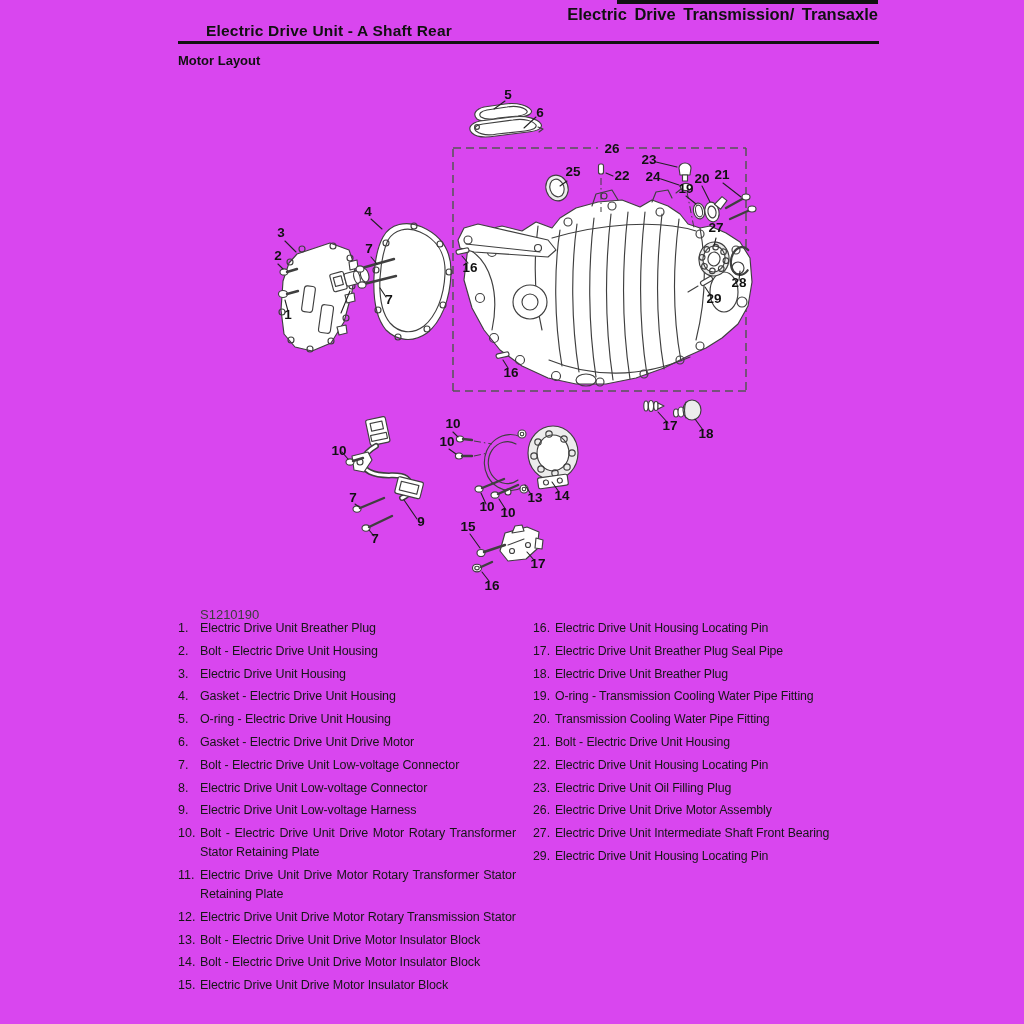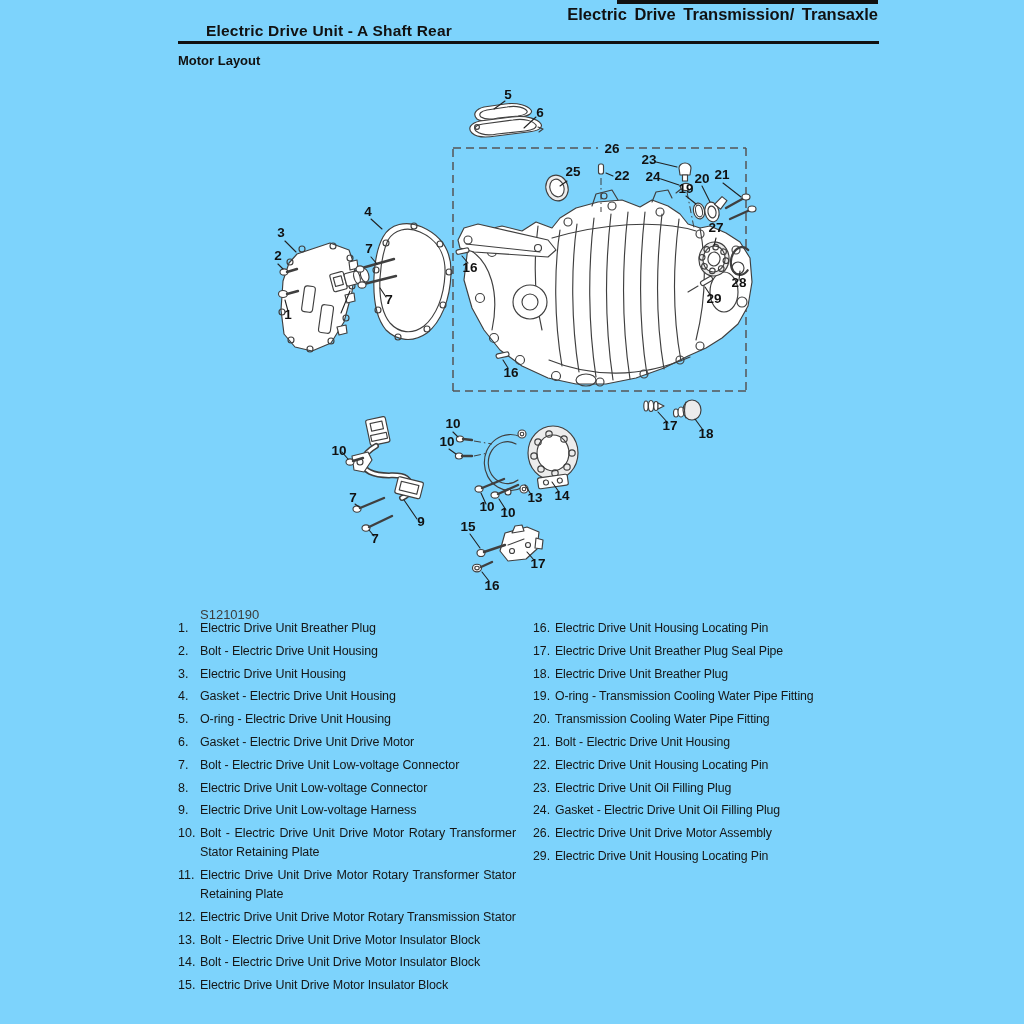--- a/index.html
+++ b/index.html
@@ -1,16 +1,16 @@
 <!DOCTYPE html>
 <html><head>
 <meta charset="utf-8">
 <style>
   html,body{margin:0;padding:0;background:#fff;}
-  .page{position:relative;width:1024px;height:1024px;background:#7dd3fc;overflow:hidden;
+  .page{position:relative;width:1024px;height:1024px;background:#d946ef;overflow:hidden;
         font-family:"Liberation Sans",sans-serif;color:#111;}
   
   .rule{position:absolute;background:#111;}
   .rule-top{left:617px;top:0;width:261px;height:4px;}
   .rule-under{left:178px;top:41px;width:701px;height:3px;}
   .section-title{position:absolute;left:178px;top:22px;font-size:15.5px;font-weight:bold;
                  letter-spacing:.2px;margin-left:28px;}
   .doc-title{position:absolute;right:146px;top:5px;width:420px;text-align:right;
              font-size:16.5px;font-weight:bold;line-height:18.5px;word-spacing:3px;}
   .subtitle{position:absolute;left:178px;top:53px;font-size:13px;font-weight:bold;}
@@ -488,26 +488,26 @@
       </div>
       <div class="pl-row">
         <span class="pl-num">22.</span>
         <span class="pl-text">Electric Drive Unit Housing Locating Pin</span>
       </div>
       <div class="pl-row">
         <span class="pl-num">23.</span>
         <span class="pl-text">Electric Drive Unit Oil Filling Plug</span>
       </div>
       <div class="pl-row">
-        <span class="pl-num">24.</span>
-        <span class="pl-text">Gasket - Electric Drive Unit Oil Filling Plug</span>
-      </div>
-      <div class="pl-row">
         <span class="pl-num">26.</span>
         <span class="pl-text">Electric Drive Unit Drive Motor Assembly</span>
       </div>
       <div class="pl-row">
+        <span class="pl-num">27.</span>
+        <span class="pl-text">Electric Drive Unit Intermediate Shaft Front Bearing</span>
+      </div>
+      <div class="pl-row">
         <span class="pl-num">29.</span>
         <span class="pl-text">Electric Drive Unit Housing Locating Pin</span>
       </div>
     </div>
 
 </div>
 
 </body></html>

